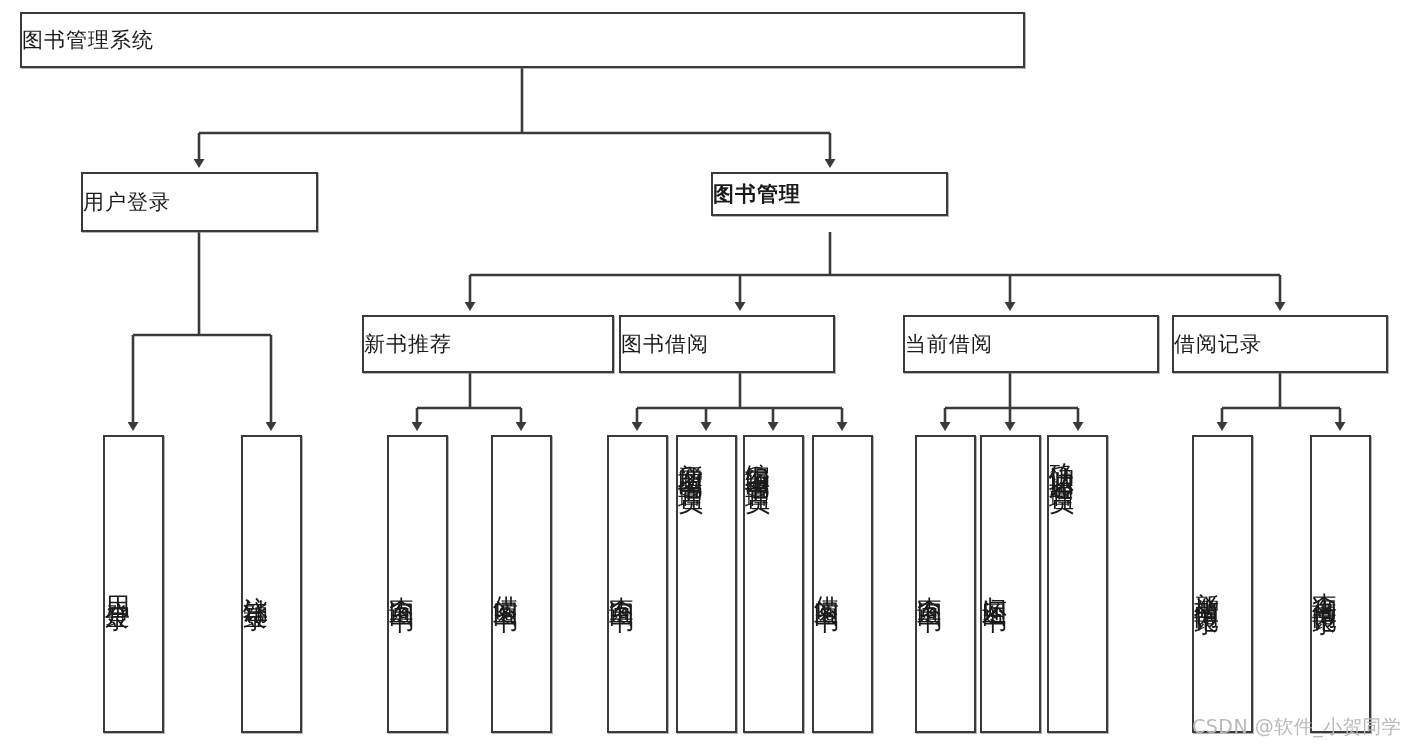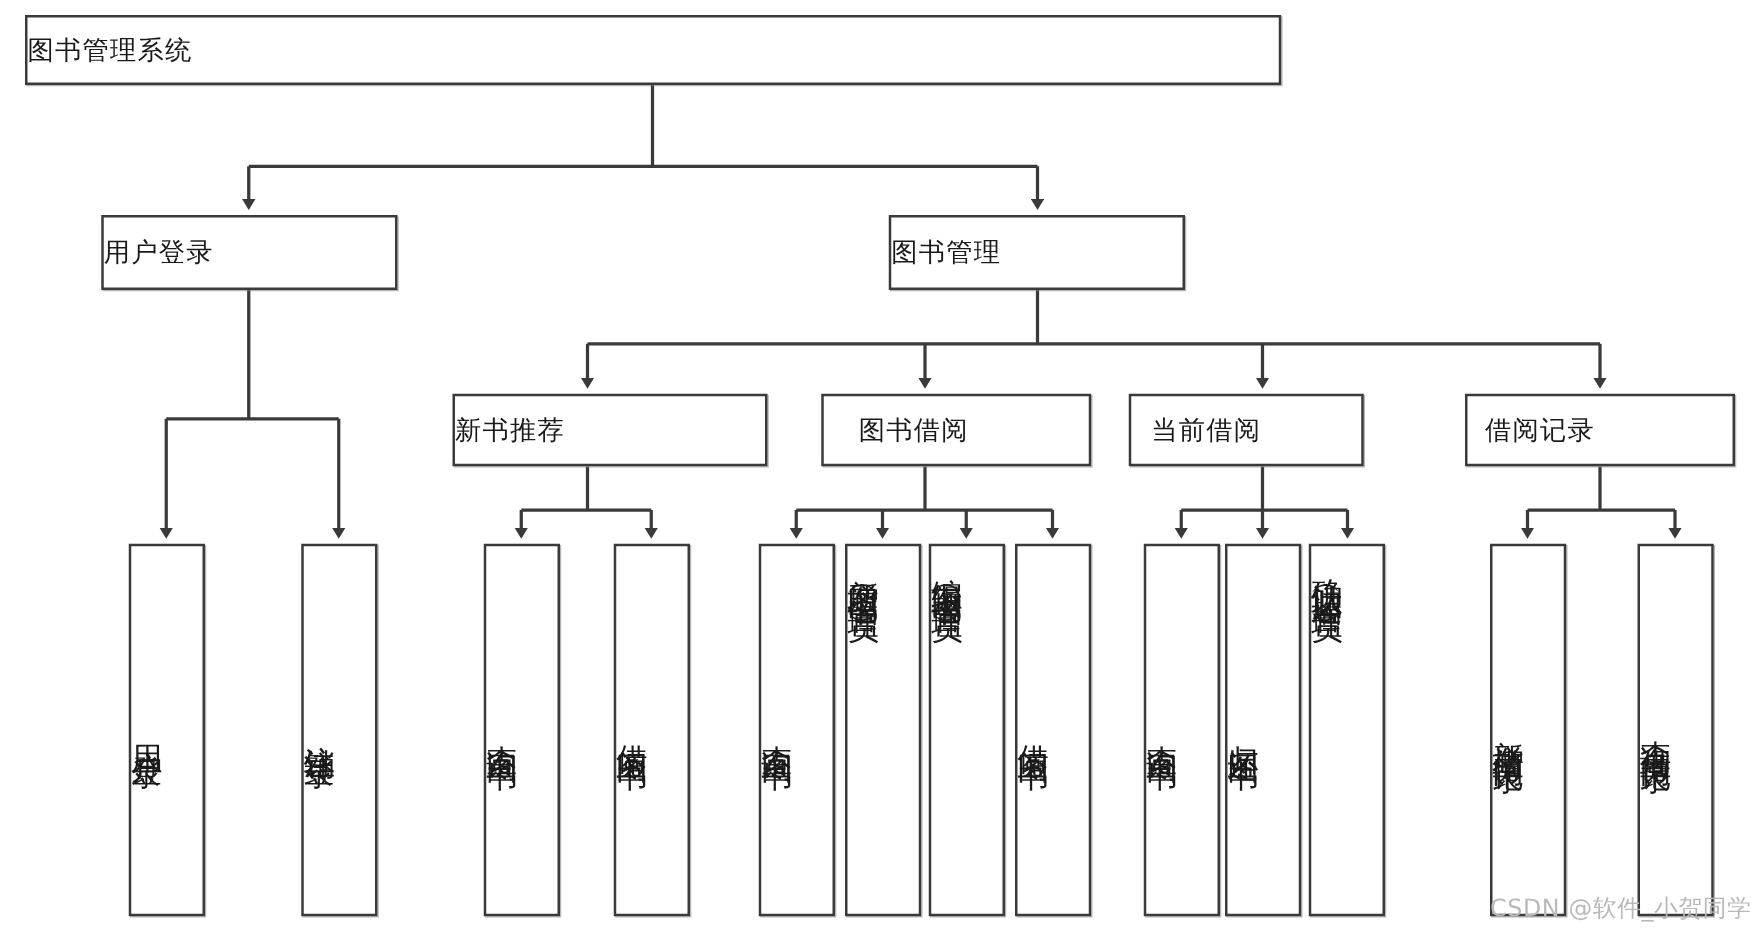--- a/index.html
+++ b/index.html
@@ -123,34 +123,34 @@
     </g>
   </svg>
 
   <div class="node h" style="left:20px; top:12px; width:1005px; height:56px;">
     <span class="lbl">图书管理系统</span>
   </div>
 
   <div class="node h" style="left:81px; top:172px; width:237px; height:60px;">
     <span class="lbl">用户登录</span>
   </div>
-  <div class="node h" style="left:711px; top:172px; width:237px; height:60px;">
+  <div class="node h" style="left:711px; top:172px; width:237px; height:44px;font-weight:bold;">
     <span class="lbl">图书管理</span>
   </div>
 
   <div class="node h" style="left:362px; top:315px; width:252px; height:58px;">
     <span class="lbl">新书推荐</span>
   </div>
-  <div class="node h" style="left:657px; top:315px; width:216px; height:58px;padding-left:28px;">
+  <div class="node h" style="left:619px; top:315px; width:216px; height:58px;">
     <span class="lbl">图书借阅</span>
   </div>
-  <div class="node h" style="left:903px; top:315px; width:188px; height:58px;padding-left:16px;">
+  <div class="node h" style="left:903px; top:315px; width:256px; height:58px;">
     <span class="lbl">当前借阅</span>
   </div>
-  <div class="node h" style="left:1172px; top:315px; width:216px; height:58px;padding-left:14px;">
+  <div class="node h" style="left:1172px; top:315px; width:216px; height:58px;">
     <span class="lbl">借阅记录</span>
   </div>
 
   <div class="node v mid" style="left:103px; top:435px; width:61px; height:298px;">
     <span class="lbl">用户登录</span>
   </div>
   <div class="node v mid" style="left:241px; top:435px; width:61px; height:298px;">
     <span class="lbl">注销登录</span>
   </div>
 

